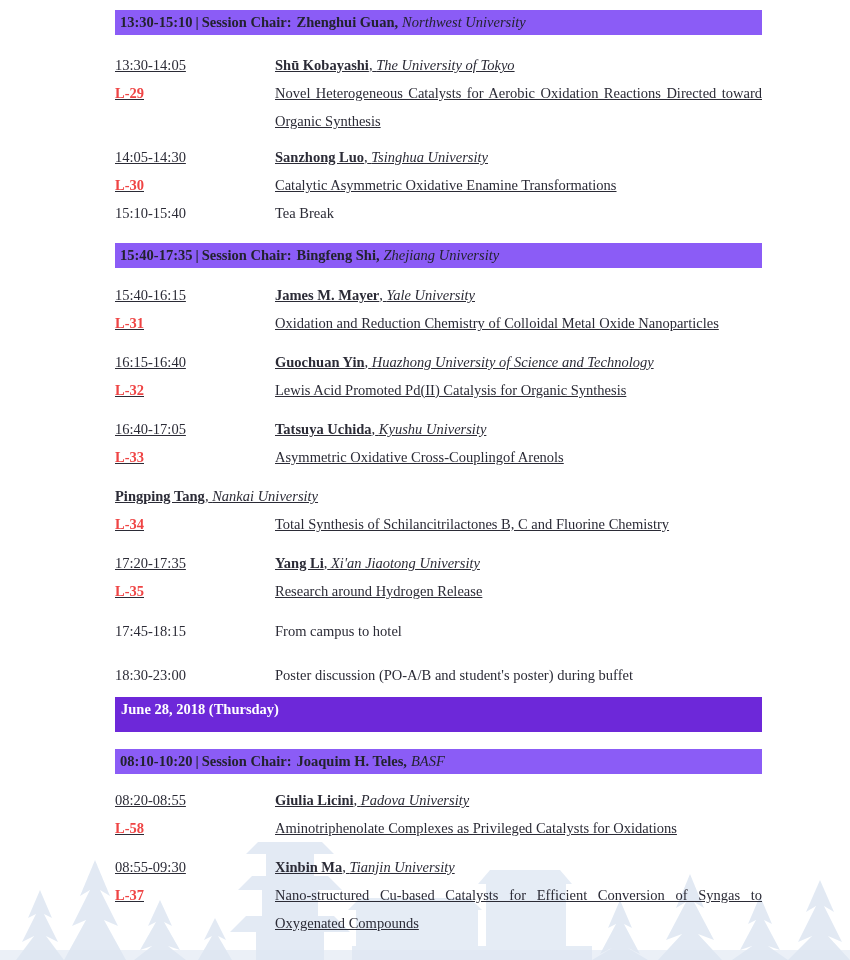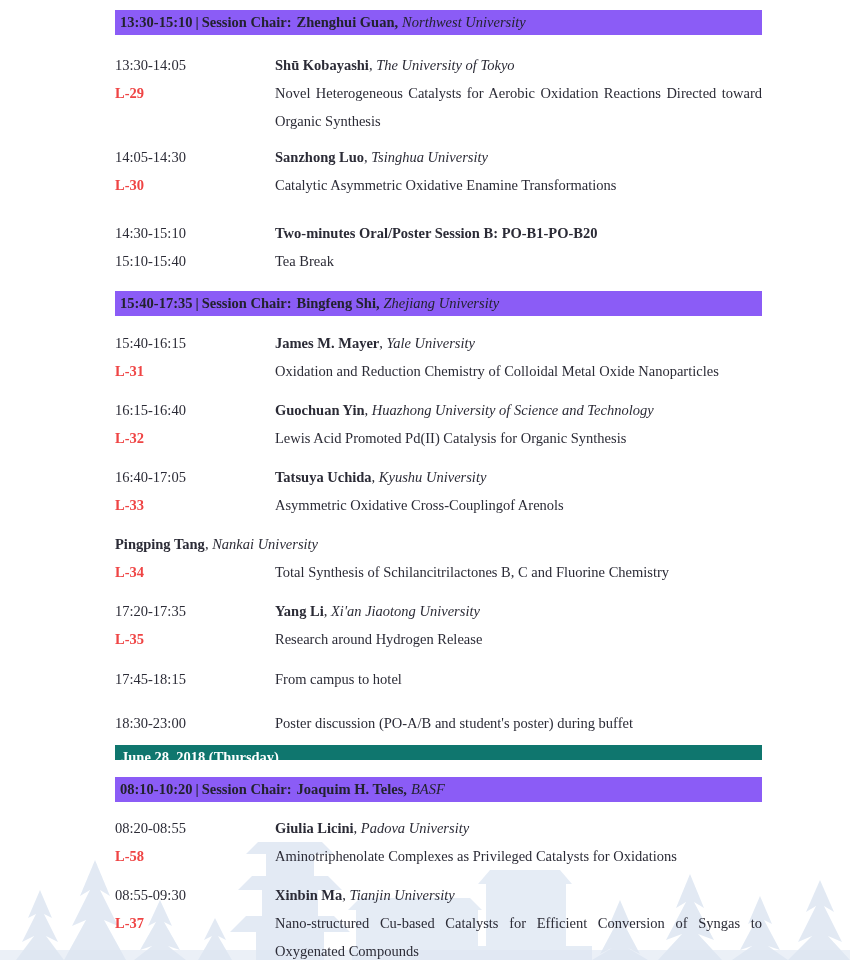--- a/index.html
+++ b/index.html
@@ -28,33 +28,33 @@
   .line{display:flex;align-items:flex-start;line-height:28px;}
   .time-col{flex:0 0 160px;}
   .cell{flex:1 1 auto;min-width:0;}
   .speaker{font-weight:bold;}
   .aff{font-style:italic;}
   .code{font-weight:bold;color:#ef4444;}
   .title{margin:0;text-align:justify;}
   .plain{margin:0;}
   .bold-text{font-weight:bold;}
 
-  .talk{margin-top:11px;}
+  .talk{margin-top:11px;text-decoration:underline;}
   .talk.first{margin-top:0;}
   .talk.gap8{margin-top:8px;}
   .event{}
   .event.gap20{margin-top:20px;}
   .event.gap12{margin-top:12px;}
   .event.gap6{margin-top:16px;}
   .band-2{margin-top:16px;}
   .band-3{margin-top:17px;}
 
   .date-banner{
-    margin-top:8px;background:#0f766e;color:#ffffff;
-    height:15px;line-height:25px;padding-left:6px;
+    margin-top:8px;background:#6d28d9;color:#ffffff;
+    height:35px;line-height:25px;padding-left:6px;
     font-weight:bold;font-size:14.5px;
   }
 </style>
 </head>
 <body>
 
 <svg class="watermark" viewBox="0 0 850 210" xmlns="http://www.w3.org/2000/svg">
   <g fill="#dde6f2">
 
     <g opacity="0.85">
@@ -122,24 +122,20 @@
       <div class="line">
         <span class="time-col">14:05-14:30</span>
         <div class="cell"><span class="speaker">Sanzhong Luo</span><span>,</span> <i class="aff">Tsinghua University</i></div>
       </div>
       <div class="line">
         <span class="time-col code">L-30</span>
         <p class="title cell">Catalytic Asymmetric Oxidative Enamine Transformations</p>
       </div>
     </div>
 
-    <div class="line event gap20">
-      <span class="time-col">14:30-15:10</span>
-      <p class="plain cell bold-text">Two-minutes Oral/Poster Session B: PO-B1-PO-B20</p>
-    </div>
 
     <div class="line event">
       <span class="time-col">15:10-15:40</span>
       <p class="plain cell">Tea Break</p>
     </div>
 
   </div>
 
   <div class="session-band band-2">
     <span>15:40-17:35</span><span class="band-sep">|</span><span class="band-label">Session Chair:</span><span>Bingfeng Shi</span><span>,</span><i class="band-aff">Zhejiang University</i>

